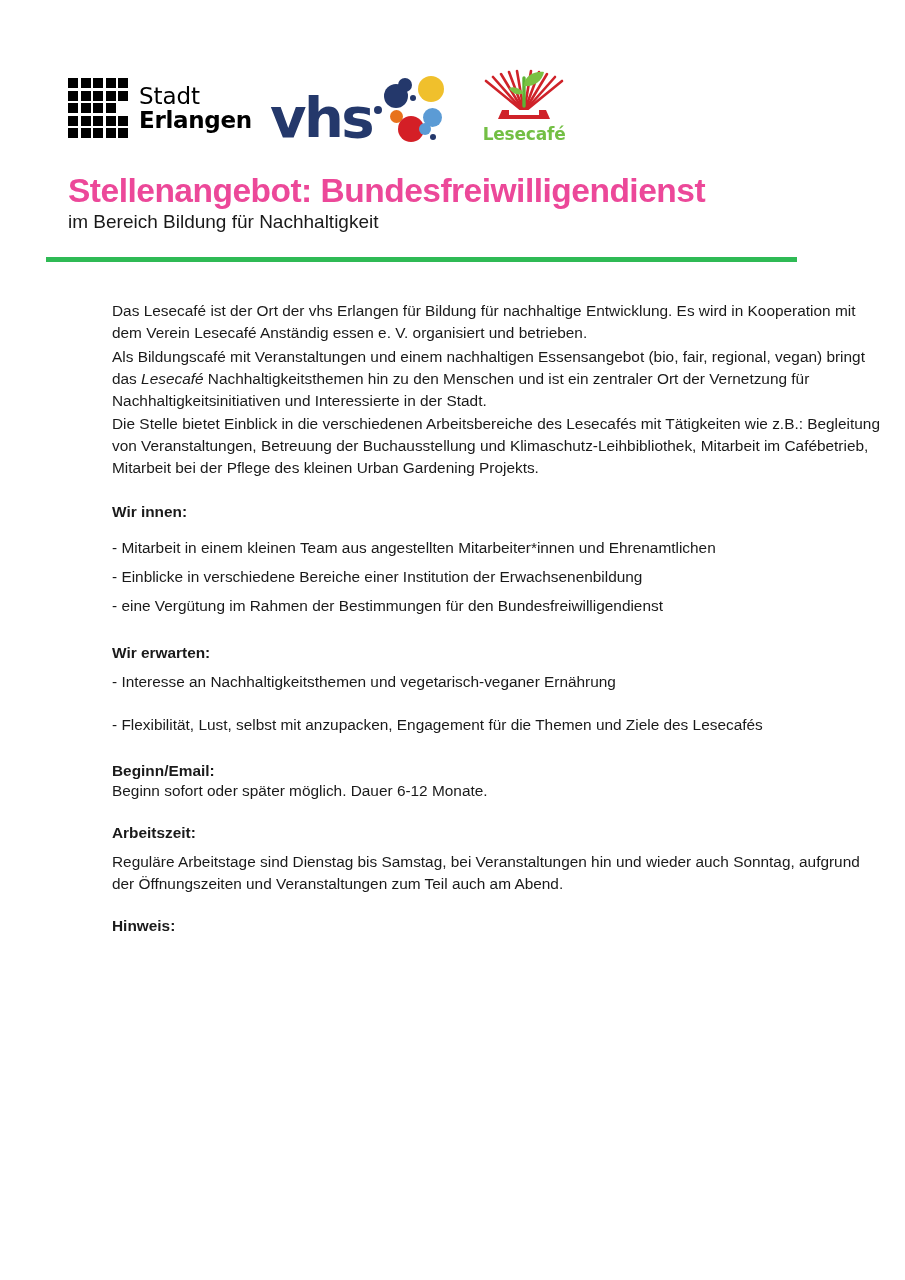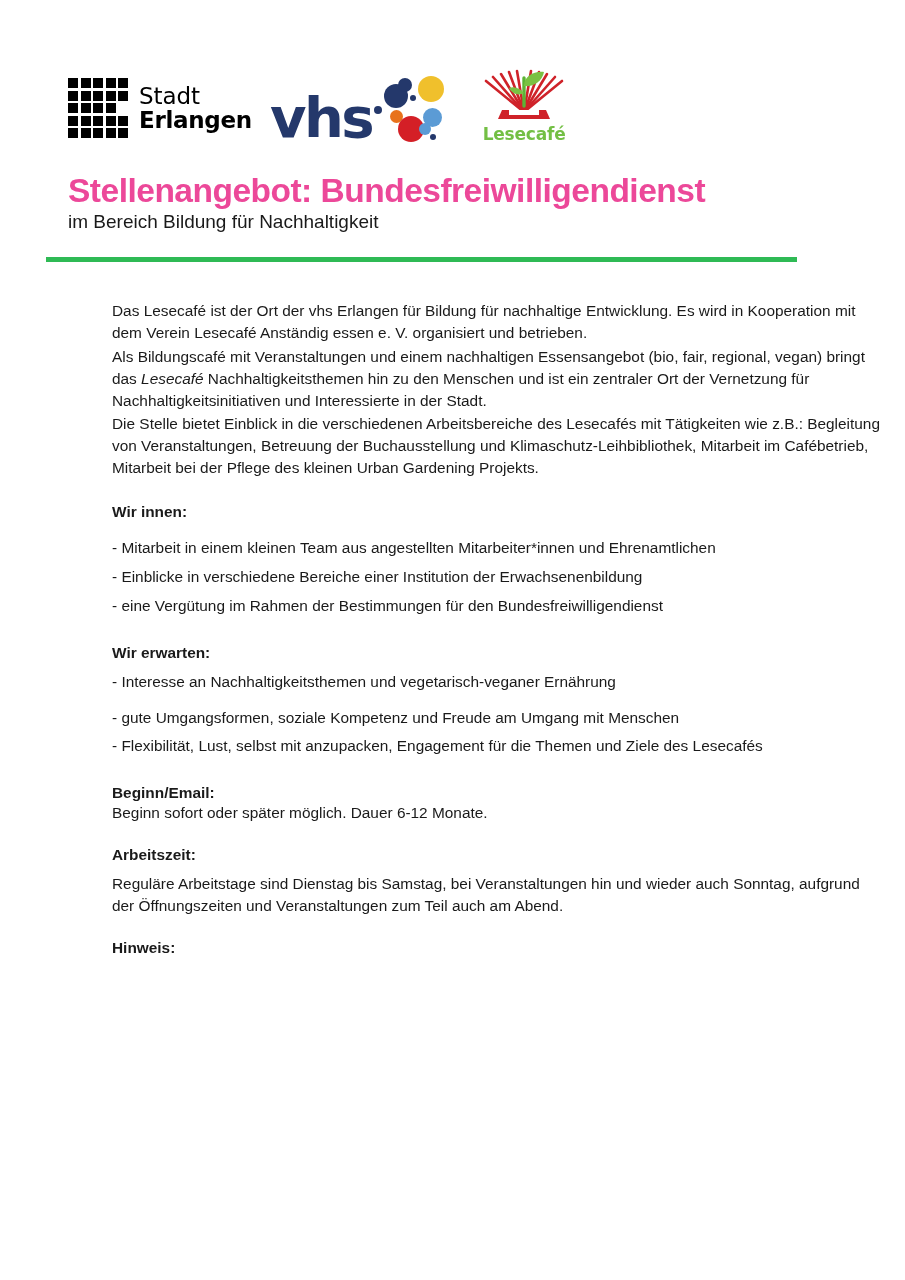--- a/index.html
+++ b/index.html
@@ -278,21 +278,20 @@
     <div class="li-spacer"></div>
     <p class="li">- eine Vergütung im Rahmen der Bestimmungen für den Bundesfreiwilligendienst</p>
 
     <div class="gap-xl"></div>
 
     <div class="sec-head">Wir erwarten:</div>
     <div class="gap-sm"></div>
     <p class="li">- Interesse an Nachhaltigkeitsthemen und vegetarisch-veganer Ernährung</p>
     <div class="li-spacer"></div>
     <div class="li-spacer"></div>
-    <p class="li">- gute Umgangsformen, soziale Kompetenz und Freude am Umgang mit Menschen</p>
     <div class="li-spacer"></div>
     <p class="li">- Flexibilität, Lust, selbst mit anzupacken, Engagement für die Themen und Ziele des Lesecafés</p>
 
     <div class="gap-xl"></div>
 
     <div class="sec-head">Beginn/Email:</div>
     <p class="plain">Beginn sofort oder später möglich. Dauer 6-12 Monate.</p>
 
     <div class="gap-lg"></div>
 

